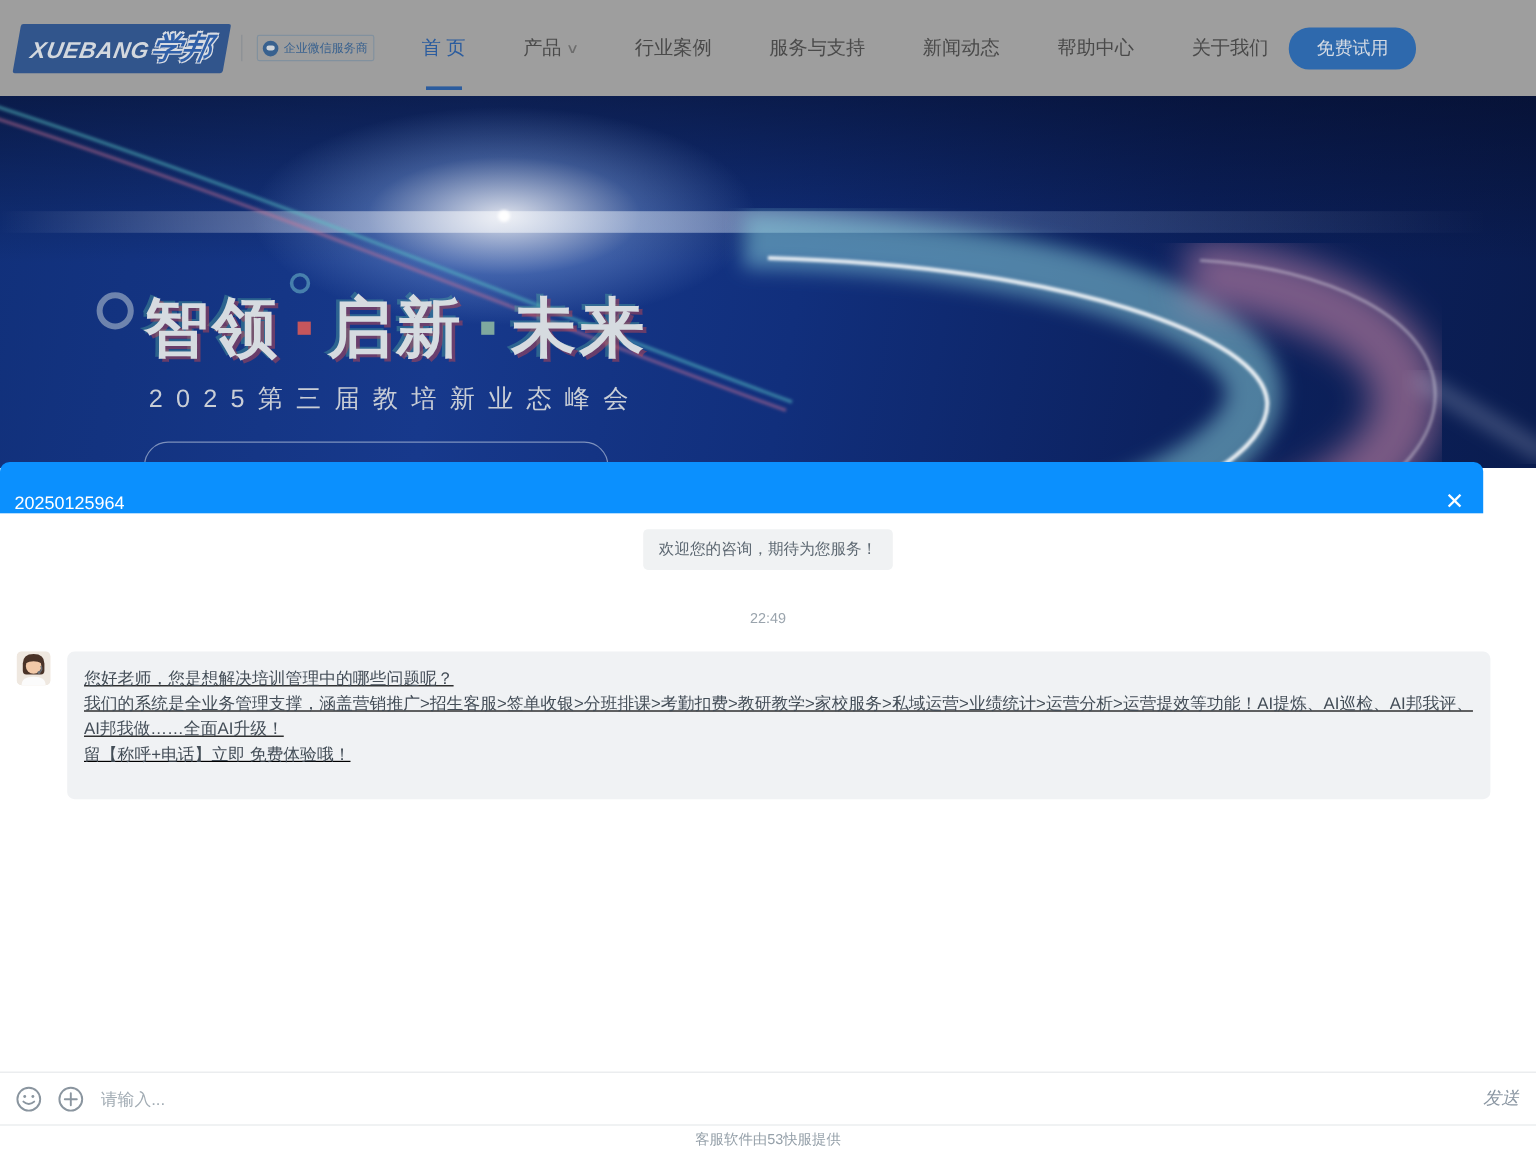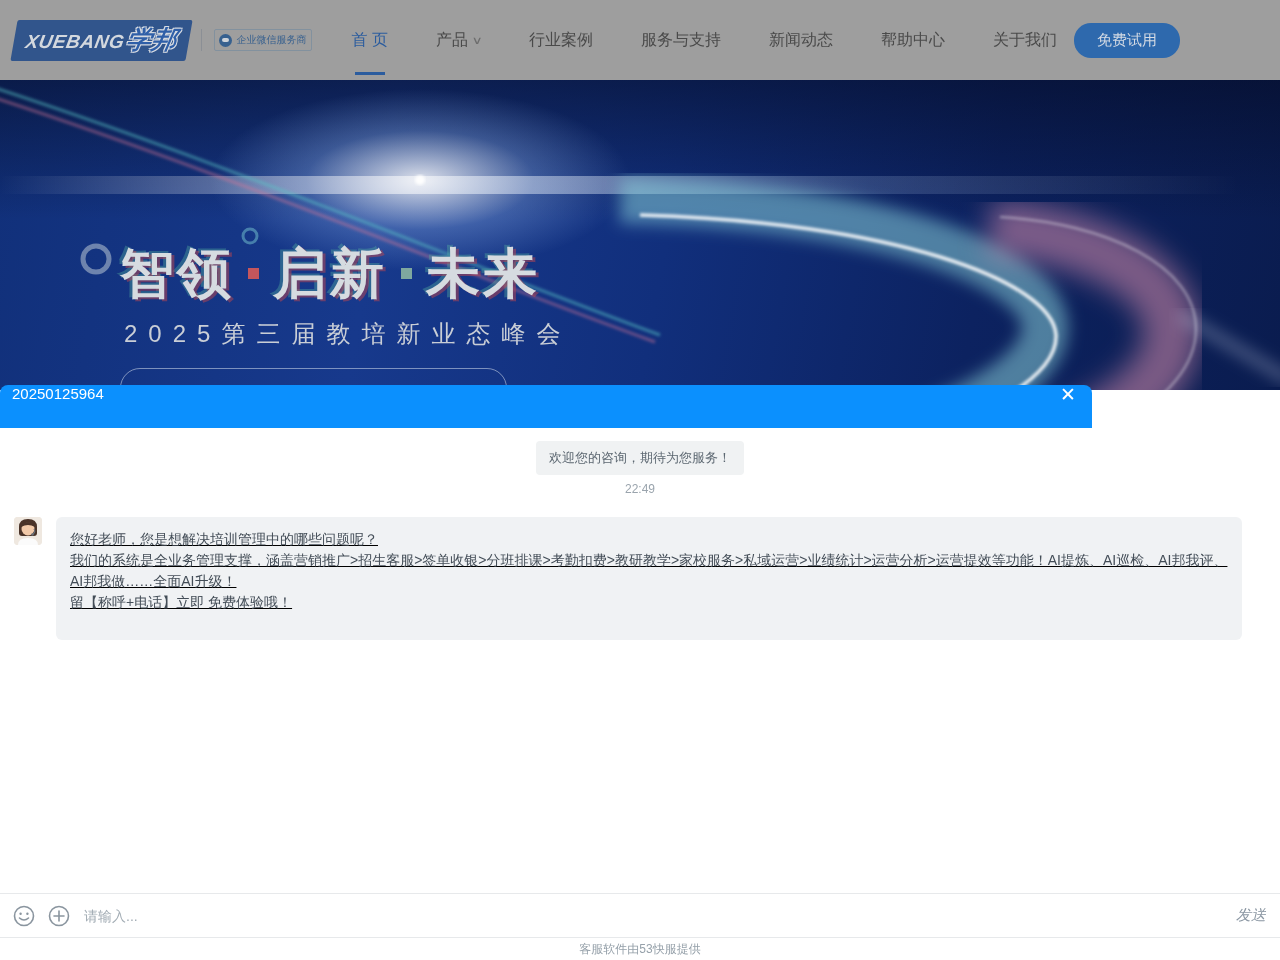--- a/index.html
+++ b/index.html
@@ -35,38 +35,38 @@
             radial-gradient(ellipse 300px 130px at 420px 100px, rgba(255,255,255,.85), rgba(170,205,255,.28) 38%, rgba(120,160,230,0) 70%),
             linear-gradient(to bottom, rgba(4,10,34,.55), rgba(4,10,34,0) 45%),
             linear-gradient(100deg,#11307a 0%,#17398c 30%,#112f7c 52%,#0c2260 76%,#0a1c4f 100%);}
   .banner svg{position:absolute;top:0;left:0;}
   .banner-title{position:absolute;left:120px;top:158px;font-size:54px;font-weight:900;color:#d6dbe0;
                 letter-spacing:3px;white-space:nowrap;
                 text-shadow:3px 2px 0 rgba(190,70,80,.5),-3px -2px 0 rgba(90,185,160,.35);}
   .sep-sq{display:inline-block;width:11px;height:11px;vertical-align:middle;margin:0 14px 8px 14px;}
   .sep-red{background:#c5565c;}
   .sep-teal{background:#7fa89f;}
-  .banner-subtitle{position:absolute;left:124px;top:238px;font-size:24px;font-weight:500;color:#c9ced6;
+  .banner-subtitle{position:absolute;left:124px;top:238px;font-size:21px;font-weight:500;color:#c9ced6;
                    letter-spacing:11px;white-space:nowrap;}
   .banner-outline-box{position:absolute;left:120px;top:288px;width:385px;height:46px;
                       border:1px solid rgba(230,238,246,.5);border-radius:20px;}
 
   
-  .chat-header{position:absolute;top:385px;left:0;width:1092px;height:43px;background:#0b90fe;
-               border-radius:8px 8px 0 0;display:flex;align-items:flex-start;box-sizing:border-box;
+  .chat-header{position:absolute;top:385px;left:0;width:1236px;height:43px;background:#0b90fe;
+               border-radius:8px 8px 0 0;display:flex;align-items:flex-end;box-sizing:border-box;
                padding:0 16px 0 12px;z-index:5;}
   .chat-title{color:#fff;font-size:15px;}
   .chat-close{margin-left:auto;color:#fff;font-size:19px;font-weight:bold;cursor:pointer;line-height:1;}
 
   .chat-body{position:absolute;top:428px;left:0;width:1280px;height:465px;background:#fff;z-index:5;
              box-sizing:border-box;padding-top:13px;}
   .welcome-wrap{text-align:center;}
   .welcome-bubble{display:inline-block;background:#f0f2f3;color:#5d6872;font-size:13px;
                   padding:8px 13px;border-radius:4px;}
-  .chat-time{text-align:center;color:#9aa4ad;font-size:12px;margin-top:7px;}
+  .chat-time{text-align:center;color:#9aa4ad;font-size:12px;margin-top:33px;}
   .msg-row{display:flex;align-items:flex-start;gap:14px;margin:21px 38px 0 14px;text-decoration:underline;}
   .avatar{width:28px;height:28px;border-radius:4px;overflow:hidden;flex:0 0 auto;background:#efe7df;}
   .msg-bubble{flex:1;background:#f0f2f4;border-radius:6px;padding:12px 14px 27px 14px;
               font-size:14px;color:#434d57;line-height:21px;}
   .msg-bubble p{margin:0;}
 
   .chat-input-bar{position:absolute;top:893px;left:0;width:1280px;height:44px;background:#fff;z-index:5;
                   border-top:1px solid #e7e9eb;box-sizing:border-box;display:flex;align-items:center;
                   padding:0 14px 0 12px;gap:11px;}
   .round-icon{width:24px;height:24px;cursor:pointer;flex:0 0 auto;}

